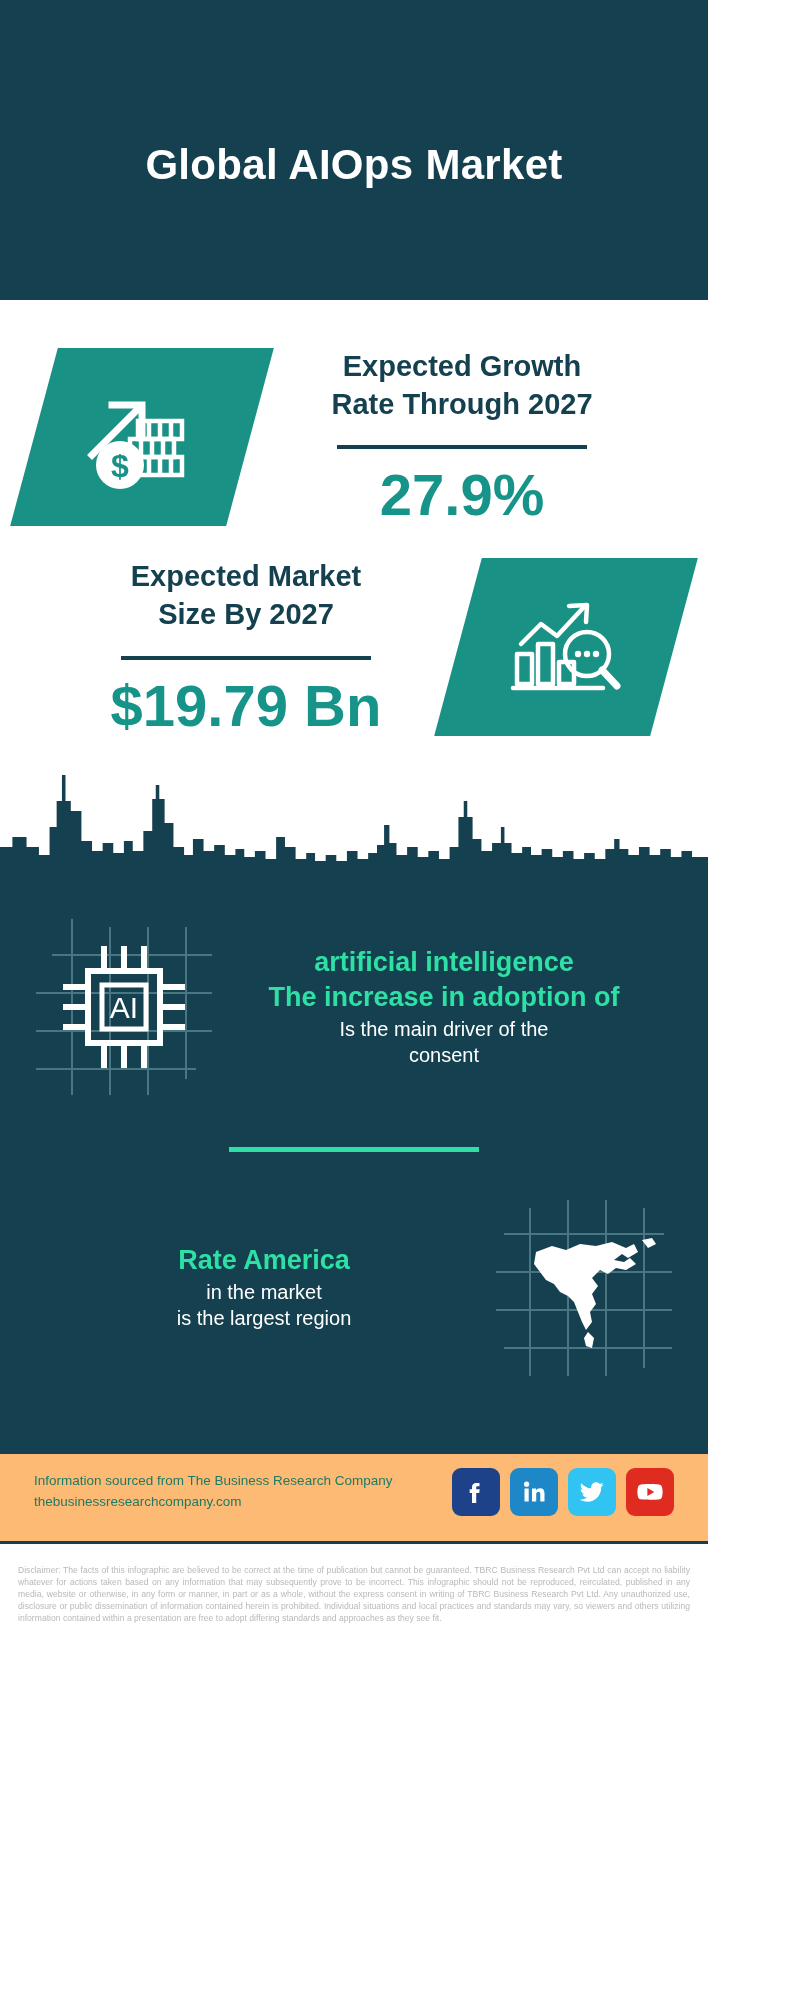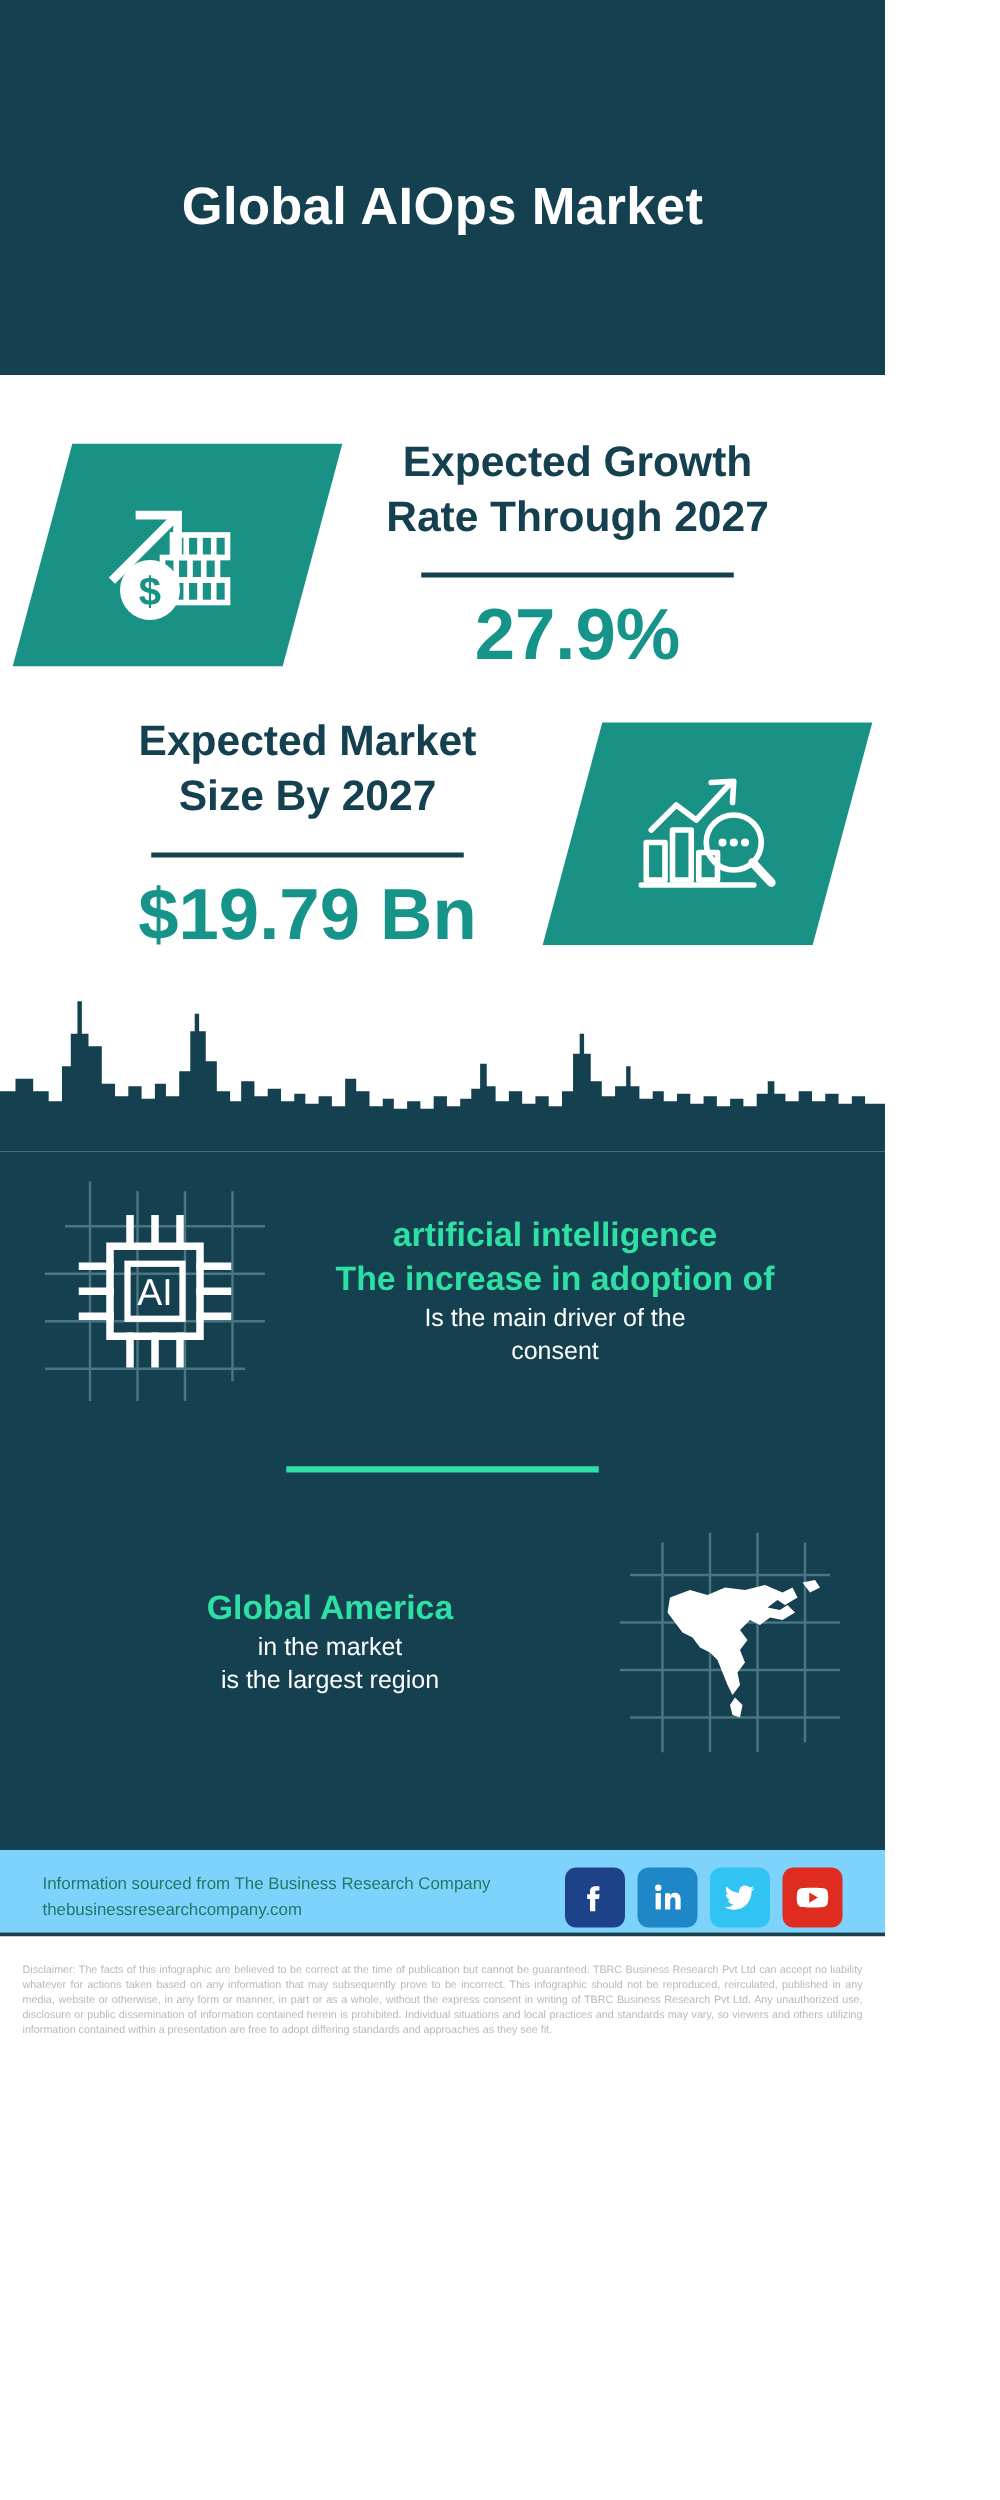--- a/index.html
+++ b/index.html
@@ -77,21 +77,21 @@
     z-index:2;
   }
 
   .stat-text{
     flex:1 1 auto;
     text-align:center;
     padding:0 6px;
   }
   .stat-label{
     color:#14404f;
-    font-size:34px;
+    font-size:29px;
     font-weight:bold;
     line-height:1.30;
     margin:0;
   }
   .stat-rule{
     width:250px;
     height:4px;
     background:#14404f;
     margin:22px auto 16px auto;
   }
@@ -155,24 +155,24 @@
 
   .mid-rule{
     width:250px;
     height:5px;
     background:#2fe0a5;
     margin:34px auto 30px auto;
   }
 
   
   .source{
-    background:#7dd3fc;
-    display:flex;
-    align-items:center;
-    padding:14px 34px 4px 34px;
+    background:#fdba74;
+    display:flex;
+    align-items:center;
+    padding:14px 34px 25px 34px;
     box-sizing:border-box;
   }
   .source-text{
     flex:1 1 auto;
   }
   .source-line{
     color:#1f7a63;
     font-size:13.5px;
     line-height:1.55;
     margin:0;
@@ -325,21 +325,21 @@
         <p class="fact-hl">The increase in adoption of</p>
         <p class="fact-sub">Is the main driver of the</p>
         <p class="fact-sub">consent</p>
       </div>
     </div>
 
     <div class="mid-rule"></div>
 
     <div class="fact-row">
       <div class="fact-text">
-        <p class="fact-hl">Global America</p>
+        <p class="fact-hl">Rate America</p>
         <p class="fact-sub">in the market</p>
         <p class="fact-sub">is the largest region</p>
       </div>
       <div class="fact-ico">
         <svg width="176" height="176" viewBox="0 0 176 176">
           <g stroke="#5d8795" stroke-width="2" opacity="0.75">
             <line x1="8" y1="34" x2="168" y2="34"></line>
             <line x1="0" y1="72" x2="176" y2="72"></line>
             <line x1="0" y1="110" x2="176" y2="110"></line>
             <line x1="8" y1="148" x2="176" y2="148"></line>

